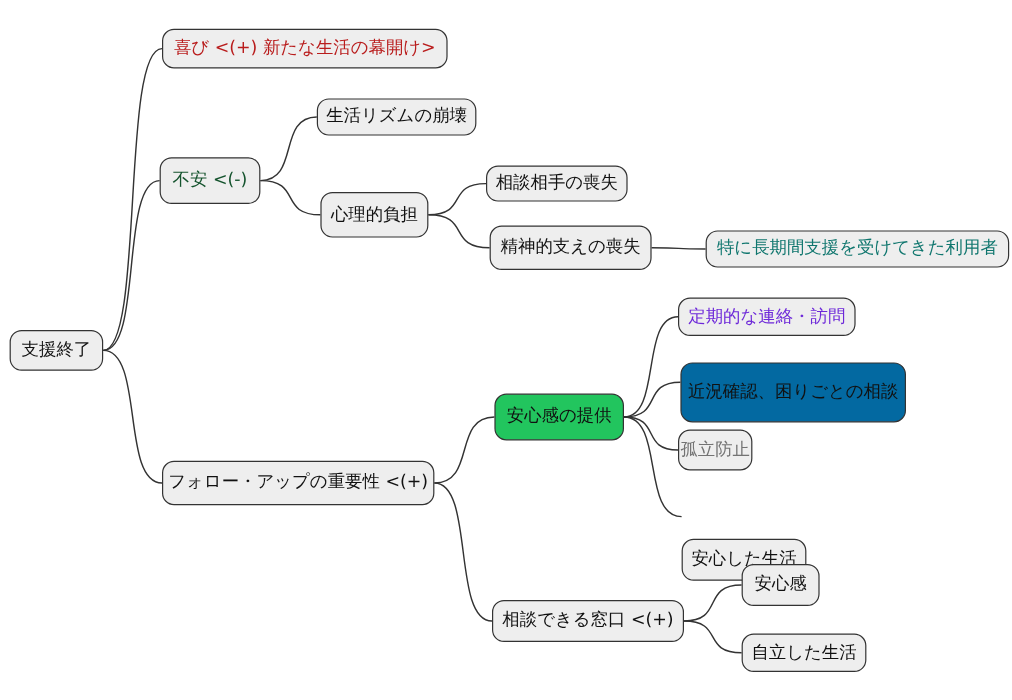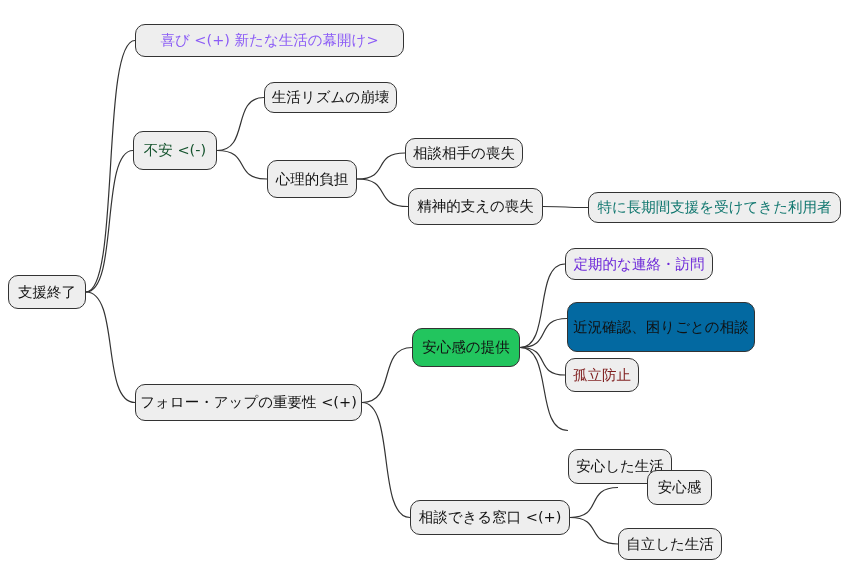--- a/index.html
+++ b/index.html
@@ -56,21 +56,21 @@
       <path d="M520,347.5 C552.9,347.5 534.1,318.5 567,318.5" fill="none" stroke="#333333" stroke-width="1.2"></path>
       <path d="M520,347.5 C551.5,347.5 533.5,375 565,375" fill="none" stroke="#333333" stroke-width="1.2"></path>
       <path d="M520,347.5 C553.6,347.5 534.4,430.5 568,430.5" fill="none" stroke="#333333" stroke-width="1.2"></path>
       <path d="M570,517.5 C603.6,517.5 584.4,487.5 618,487.5" fill="none" stroke="#333333" stroke-width="1.2"></path>
       <path d="M570,517.5 C603.6,517.5 584.4,544 618,544" fill="none" stroke="#333333" stroke-width="1.2"></path>
     </svg>
   <div id="node-layer">
       <div class="node" style="left: 8px; top: 275px; width: 78px; height: 34px; background: rgb(238, 238, 238); border-color: rgb(51, 51, 51); color: rgb(17, 17, 17);">
         <span>支援終了</span>
       </div>
-      <div class="node" style="left: 135px; top: 24px; width: 269px; height: 33px; background: rgb(238, 238, 238); border-color: rgb(51, 51, 51); color: #8b5cf6;">
+      <div class="node" style="left: 135px; top: 24px; width: 238px; height: 33px; background: rgb(238, 238, 238); border-color: rgb(51, 51, 51); color: #b91c1c;">
         <span>喜び &lt;(+) 新たな生活の幕開け&gt;</span>
       </div>
       <div class="node" style="left: 133px; top: 131px; width: 84px; height: 39px; background: rgb(238, 238, 238); border-color: rgb(51, 51, 51); color: #14532d;">
         <span>不安 &lt;(-)</span>
       </div>
       <div class="node" style="left: 264px; top: 82px; width: 133px; height: 31px; background: rgb(238, 238, 238); border-color: rgb(51, 51, 51); color: rgb(17, 17, 17);">
         <span>生活リズムの崩壊</span>
       </div>
       <div class="node" style="left: 267px; top: 160px; width: 90px; height: 38px; background: rgb(238, 238, 238); border-color: rgb(51, 51, 51); color: rgb(17, 17, 17);">
         <span>心理的負担</span>
@@ -89,29 +89,29 @@
       </div>
       <div class="node" style="left: 412px; top: 328px; width: 108px; height: 39px; background: #22c55e; border-color: rgb(51, 51, 51); color: rgb(17, 17, 17);">
         <span>安心感の提供</span>
       </div>
       <div class="node" style="left: 565px; top: 248px; width: 148px; height: 32px; background: rgb(238, 238, 238); border-color: rgb(51, 51, 51); color: #6d28d9;">
         <span>定期的な連絡・訪問</span>
       </div>
       <div class="node" style="left: 567px; top: 302px; width: 188px; height: 50px; background: #0369a1; border-color: rgb(51, 51, 51); color: rgb(17, 17, 17);">
         <span>近況確認、困りごとの相談</span>
       </div>
-      <div class="node" style="left: 565px; top: 358px; width: 74px; height: 34px; background: rgb(238, 238, 238); border-color: rgb(51, 51, 51); color: #7f1d1d;">
+      <div class="node" style="left: 565px; top: 358px; width: 62px; height: 34px; background: rgb(238, 238, 238); border-color: rgb(51, 51, 51); color: #737373;">
         <span>孤立防止</span>
       </div>
       <div class="node" style="left: 568px; top: 413px; width: 104px; height: 35px; background: rgb(238, 238, 238); border-color: rgb(51, 51, 51); color: rgb(17, 17, 17); margin-top: 36px;">
         <span>安心した生活</span>
       </div>
       <div class="node" style="left: 410px; top: 500px; width: 160px; height: 35px; background: rgb(238, 238, 238); border-color: rgb(51, 51, 51); color: rgb(17, 17, 17);">
         <span>相談できる窓口 &lt;(+)</span>
       </div>
-      <div class="node" style="left: 618px; top: 470px; width: 65px; height: 35px; background: rgb(238, 238, 238); border-color: rgb(51, 51, 51); color: rgb(17, 17, 17); margin-left: 29px;">
+      <div class="node" style="left: 618px; top: 470px; width: 65px; height: 35px; background: rgb(238, 238, 238); border-color: rgb(51, 51, 51); color: rgb(17, 17, 17);">
         <span>安心感</span>
       </div>
       <div class="node" style="left: 618px; top: 528px; width: 104px; height: 32px; background: rgb(238, 238, 238); border-color: rgb(51, 51, 51); color: rgb(17, 17, 17);">
         <span>自立した生活</span>
       </div>
     </div>
 </div>
 
 </body></html>

